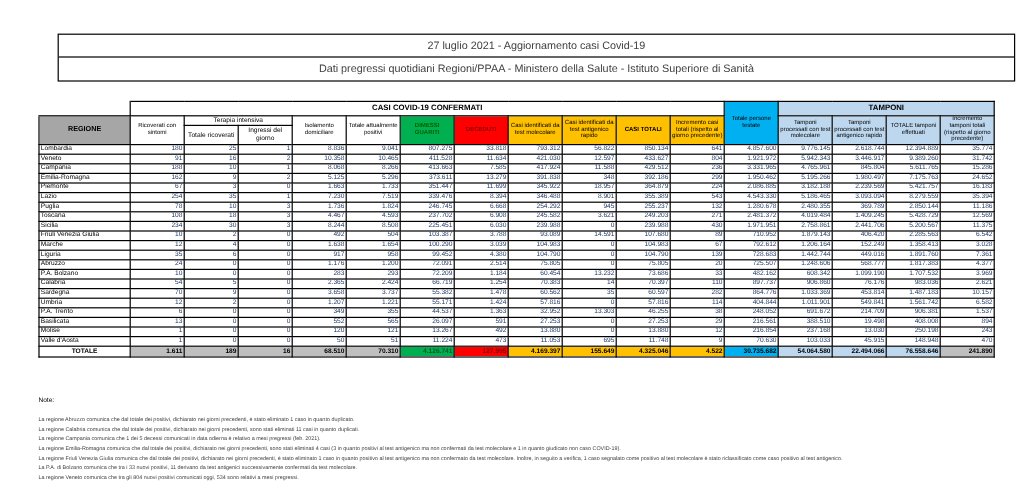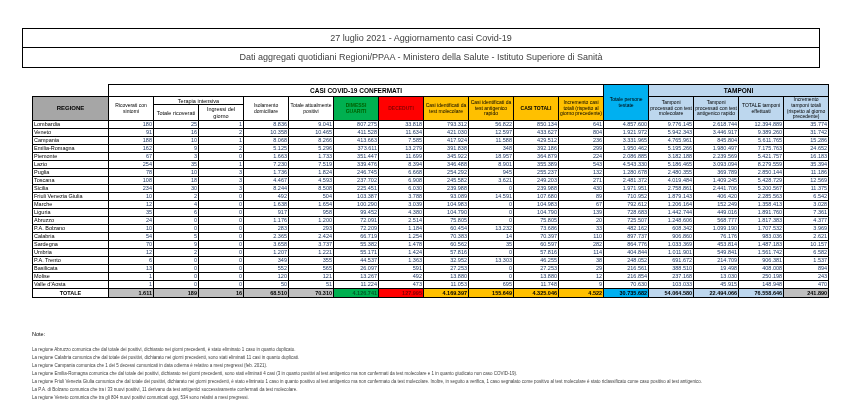--- a/index.html
+++ b/index.html
@@ -2,21 +2,21 @@
 <html><head>
 <meta charset="utf-8">
 <style>
   * { box-sizing: border-box; }
   html,body { margin:0; padding:0; background:#fff; }
   body {
     width:858px; height:403px; overflow:hidden;
     font-family:"Liberation Sans", sans-serif; color:#000;
   }
   .titlebox {
-    position:absolute; left:22px; top:28px; width:798px;
+    position:absolute; left:48px; top:28px; width:798px;
     border:1px solid #000;
   }
   .titlebox .tline {
     height:19px; line-height:19px; text-align:center;
     font-size:9px; color:#404040;
   }
   .titlebox .tline:first-child { border-bottom:1px solid #000; }
 
   table.covid {
     position:absolute; left:32px; top:84px;
@@ -57,21 +57,21 @@
     position:absolute; left:32px; top:330px; width:800px;
     font-size:4.5px; color:#404040; line-height:1.8;
   }
   .notes .notes-title { font-size:5.5px; color:#000; margin-bottom:6px; }
 </style>
 </head>
 <body>
 
 <div class="titlebox">
   <div class="tline">27 luglio 2021 - Aggiornamento casi Covid-19</div>
-  <div class="tline">Dati aggregati quotidiani Regioni/PPAA - Ministero della Salute - Istituto Superiore di Sanità</div>
+  <div class="tline">Dati pregressi quotidiani Regioni/PPAA - Ministero della Salute - Istituto Superiore di Sanità</div>
 </div>
 
 <table class="covid">
   <colgroup>
     <col style="width:76px">
     <col style="width:45px">
       <col style="width:45px">
       <col style="width:45px">
       <col style="width:45px">
     <col style="width:45px">

